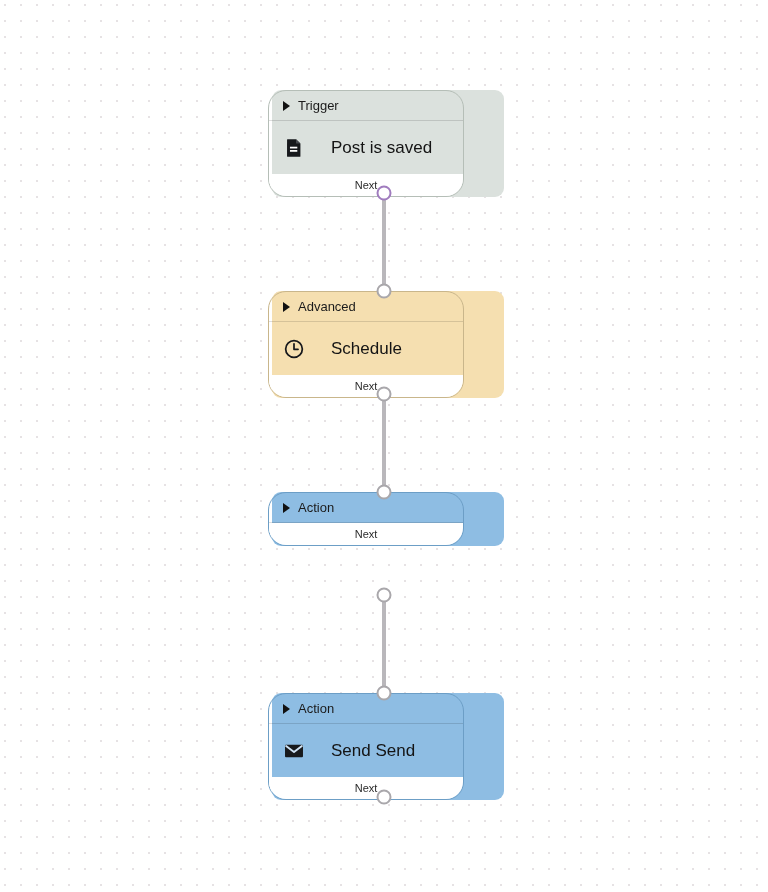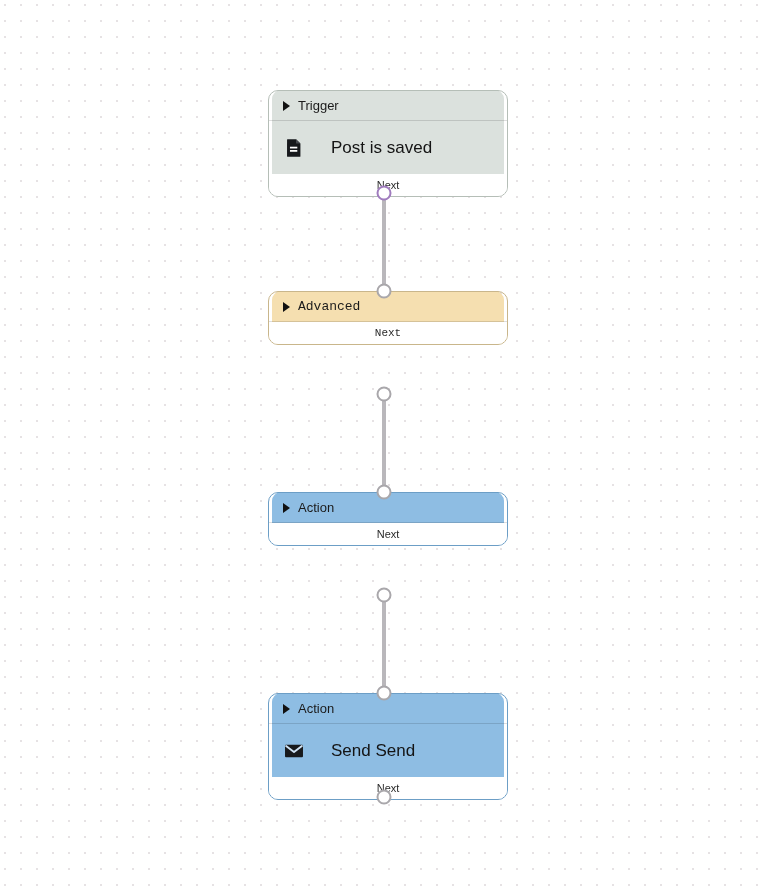--- a/index.html
+++ b/index.html
@@ -47,23 +47,23 @@
   }
   .node-fill {
     position: absolute;
     left: 4px; top: 0;
     width: 232px; height: 100%;
     border-radius: 9px;
     z-index: 0;
   }
   .node-card {
     position: relative;
-    width: 240px;
+    width: 196px;
     border: 1px solid #b5beb7;
-    border-radius: 10px;
+    border-radius: 18px;
     background: transparent;
     overflow: hidden;
     box-sizing: border-box;
     z-index: 1;
   }
   .node-header {
     display: flex;
     align-items: center;
     gap: 8px;
     height: 30px;
@@ -133,26 +133,35 @@
         </span>
         <span class="node-title">Post is saved</span>
       </div>
       <div class="node-footer">
         <span>Next</span>
       </div>
     </div>
   </div>
   <div class="port accent" style="left:384px; top:193px;"></div>
 
-  <div class="node" style="left:268px; top:291px;font-family:Liberation Mono, monospace;">
+  <div class="node" style="left:268px; top:291px;">
     <div class="node-fill" style="background:#f5dfb0;"></div>
     <div class="node-card" style="border-color:#c9b68b;">
       <div class="node-header">
         <span class="caret"></span>
         <span>Advanced</span>
+      </div>
+      <div class="node-body">
+        <span class="node-icon">
+          <svg viewBox="0 0 24 24" width="22" height="22" aria-hidden="true">
+            <circle cx="12" cy="12" r="9.1" fill="none" stroke="#17191c" stroke-width="1.9"></circle>
+            <path d="M12 6.4v6h4.4" fill="none" stroke="#17191c" stroke-width="1.9" stroke-linecap="round" stroke-linejoin="round"></path>
+          </svg>
+        </span>
+        <span class="node-title">Schedule</span>
       </div>
       <div class="node-footer">
         <span>Next</span>
       </div>
     </div>
   </div>
   <div class="port" style="left:384px; top:291px;"></div>
   <div class="port" style="left:384px; top:394px;"></div>
 
   <div class="node" style="left:268px; top:492px;">

